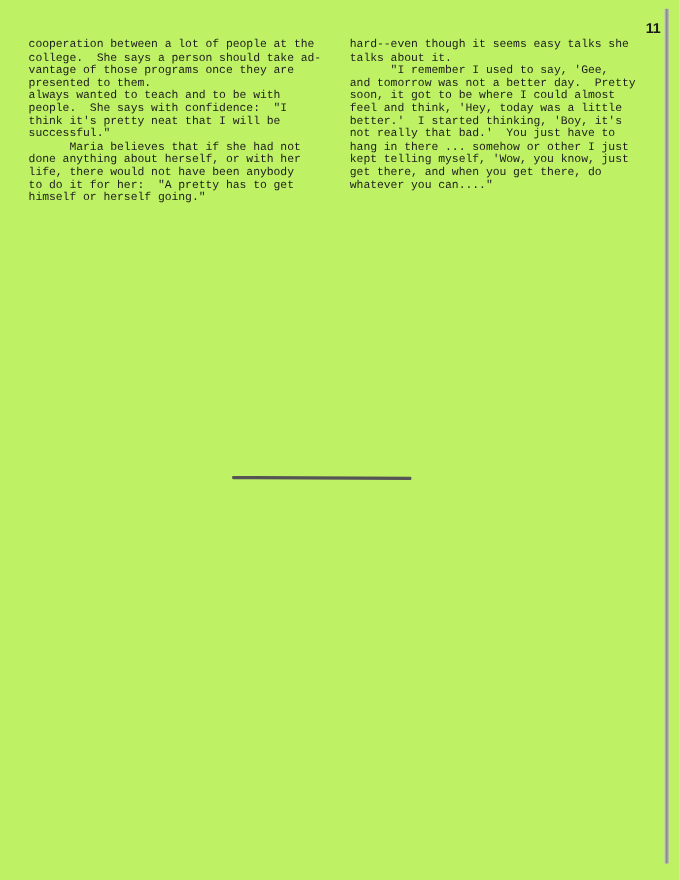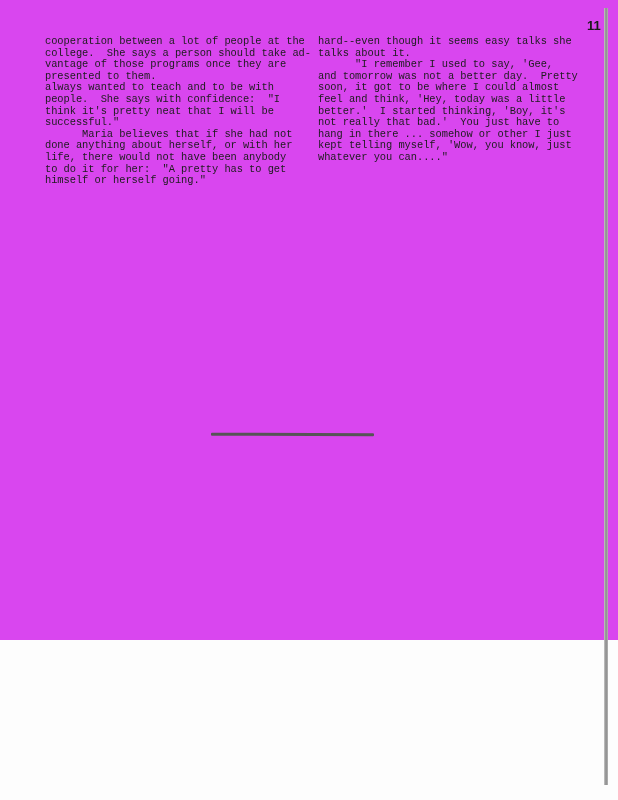--- a/index.html
+++ b/index.html
@@ -10,22 +10,22 @@
     body {
       width: 618px;
       height: 800px;
       position: relative;
       overflow: hidden;
       background: #fdfdfd;
     }
     .page {
       position: absolute;
       left: 0; top: 0;
-      width: 618px; height: 640px;
-      background: #d946ef;
+      width: 618px; height: 800px;
+      background: #bef264;
     }
     .page-number {
       position: absolute;
       left: 587px;
       top: 18px;
       font-family: "Liberation Sans", sans-serif;
       font-size: 13px;
       font-weight: bold;
       color: #1a1a1a;
     }
@@ -39,21 +39,21 @@
     }
     .column {
       position: absolute;
       top: 36px;
       font-family: "Liberation Mono", monospace;
       font-size: 10.4px;
       line-height: 11.6px;
       color: #1c1c1c;
       letter-spacing: -0.05px;
     }
-    .col-left { left: 45px; width: 270px; }
+    .col-left { left: 26px; width: 270px; }
     .col-right { left: 318px; width: 280px; }
     .column p {
       margin: 0;
       white-space: pre;
     }
     .rule {
       position: absolute;
       left: 211px;
       top: 433px;
       width: 163px;
@@ -90,17 +90,18 @@
     <p>hard--even though it seems easy talks she</p>
     <p>talks about it.</p>
     <p>      "I remember I used to say, 'Gee,</p>
     <p>and tomorrow was not a better day.  Pretty</p>
     <p>soon, it got to be where I could almost</p>
     <p>feel and think, 'Hey, today was a little</p>
     <p>better.'  I started thinking, 'Boy, it's</p>
     <p>not really that bad.'  You just have to</p>
     <p>hang in there ... somehow or other I just</p>
     <p>kept telling myself, 'Wow, you know, just</p>
+    <p>get there, and when you get there, do</p>
     <p>whatever you can...."</p>
   </div>
 
   <div class="rule"></div>
 </div>
 
 </body></html>

